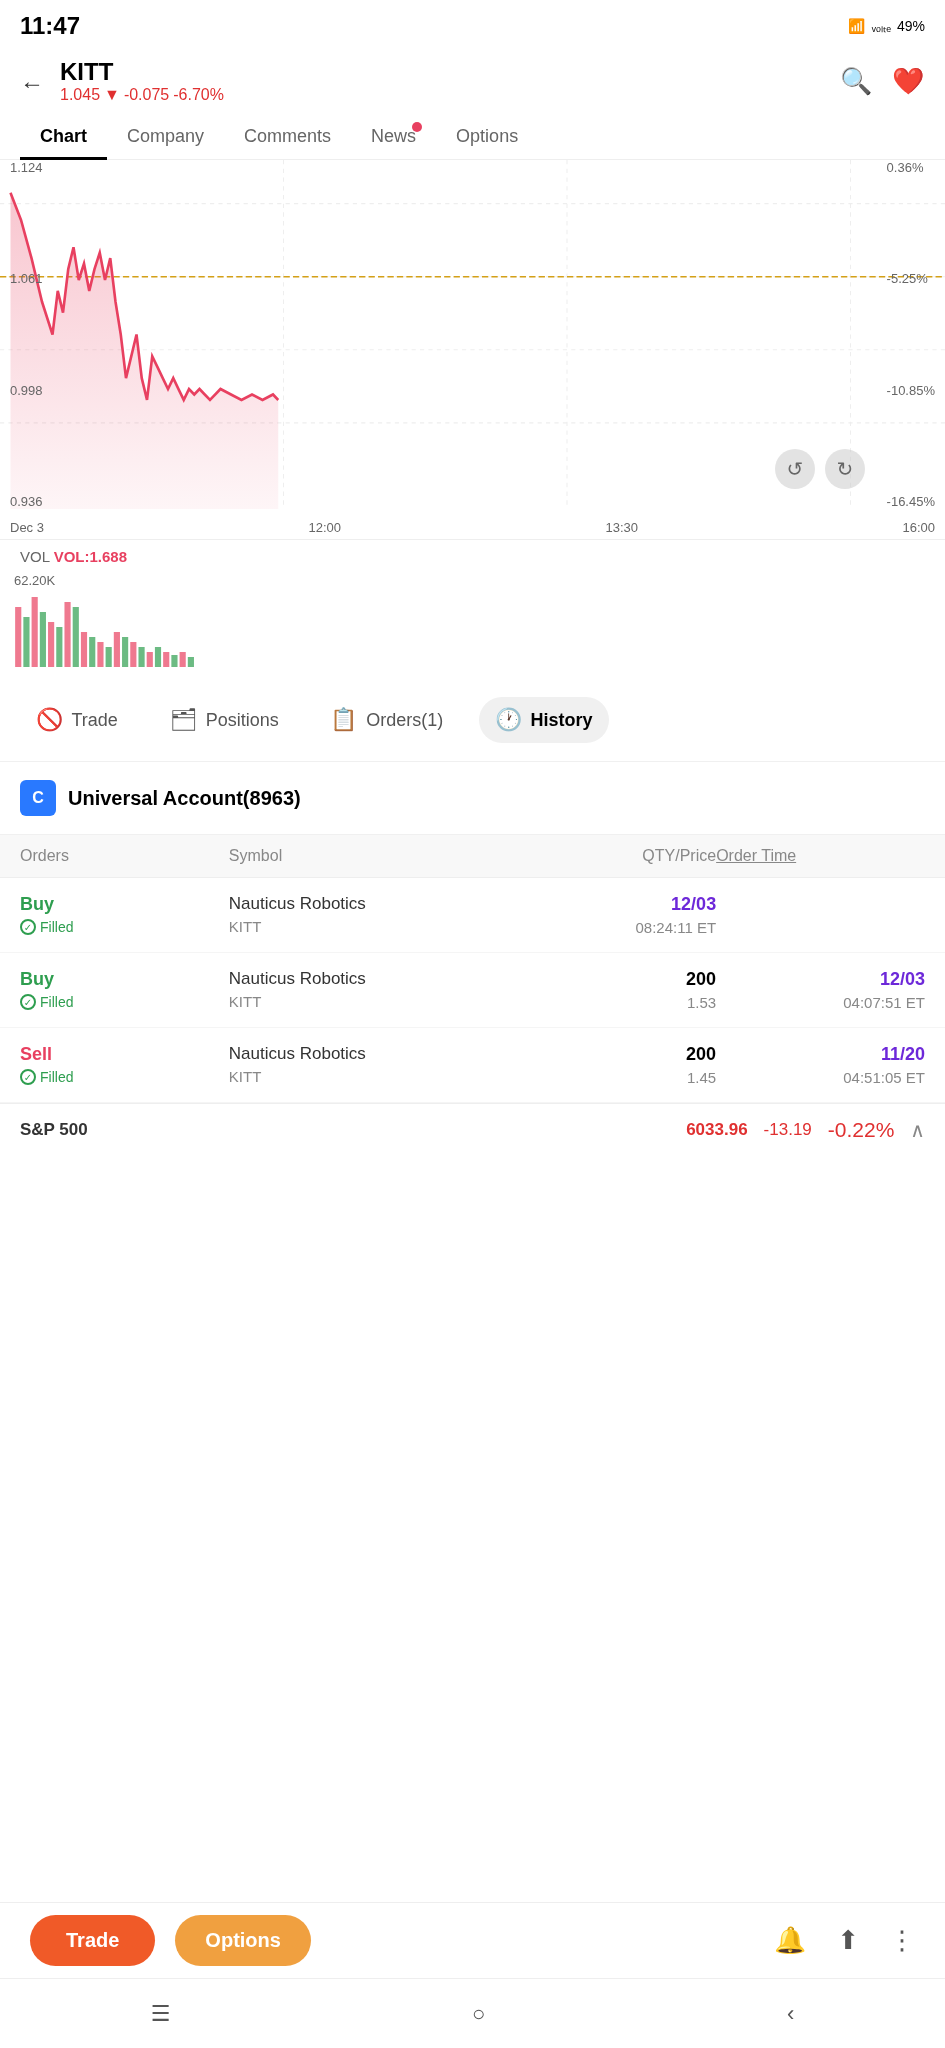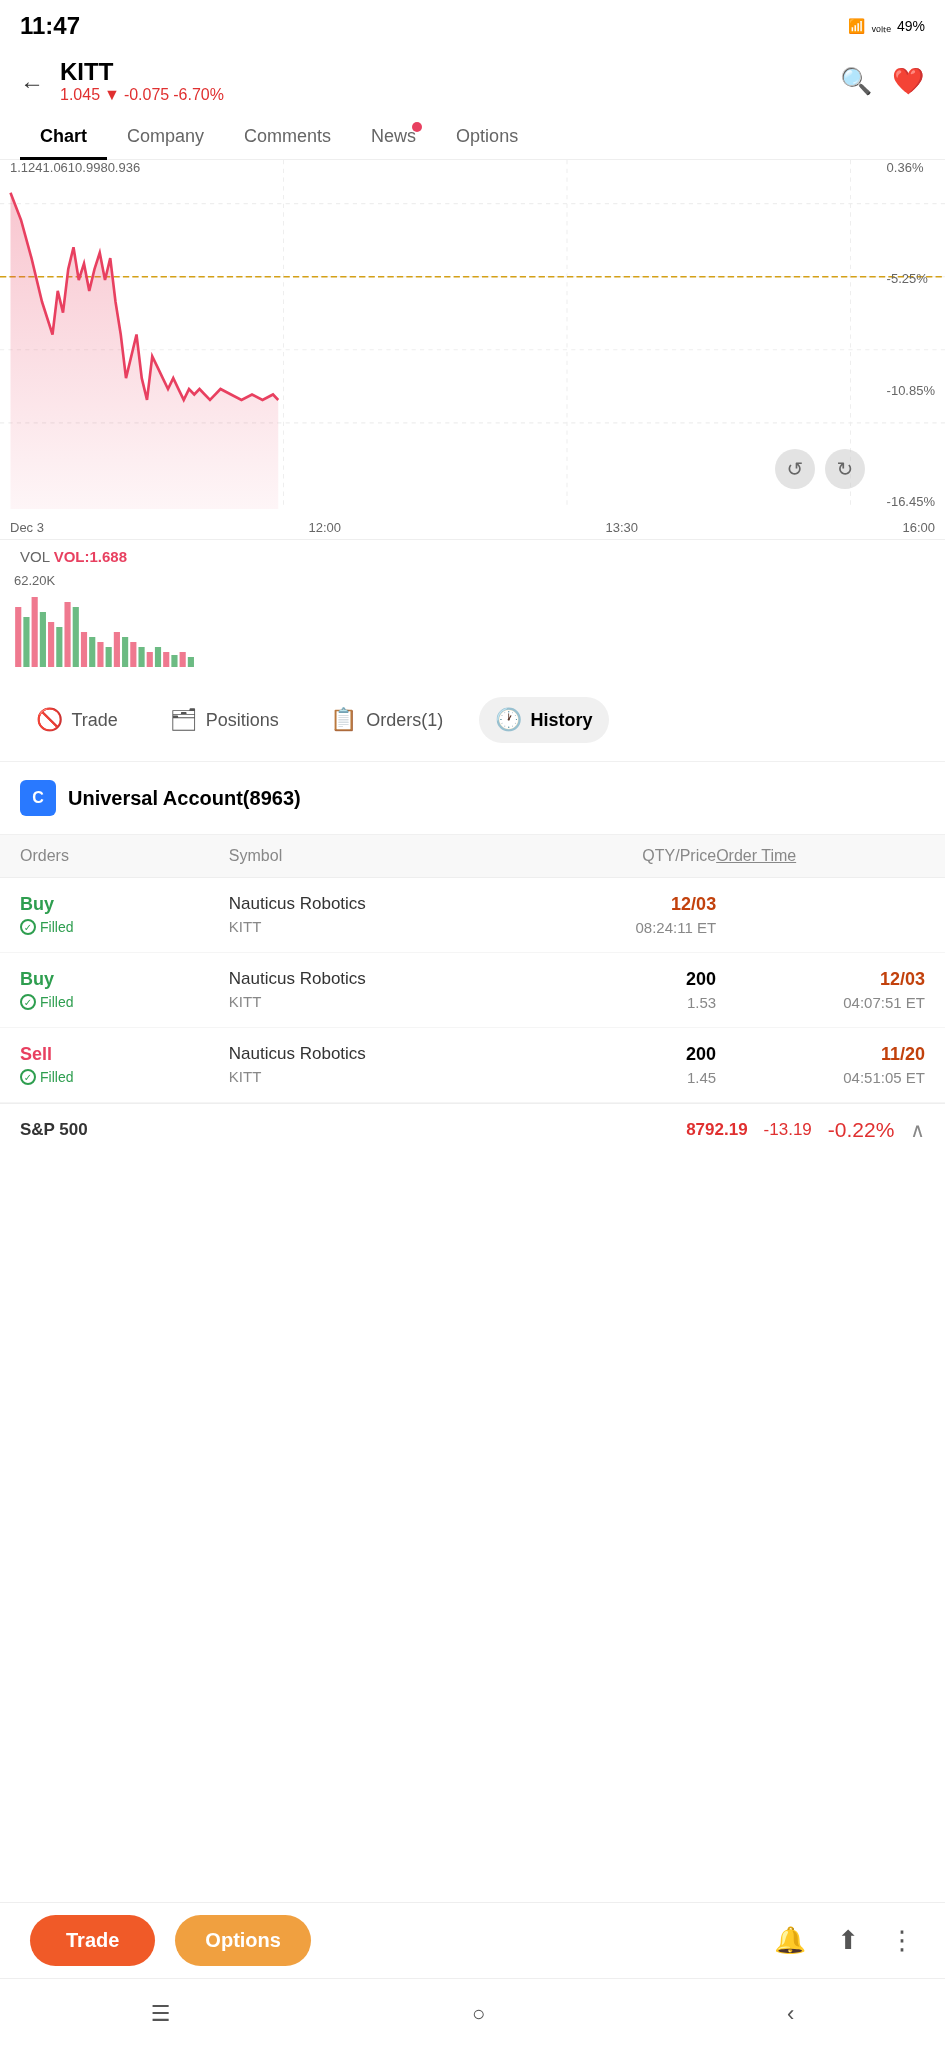--- a/index.html
+++ b/index.html
@@ -123,21 +123,21 @@
       position: relative;
       height: 380px;
       border-bottom: 1px solid #eee;
     }
     .chart-y-labels-left {
       position: absolute;
       left: 10px;
       top: 0;
       bottom: 30px;
       display: flex;
-      flex-direction: row;
+      flex-direction: column;
       justify-content: space-between;
       font-size: 13px;
       color: #666;
       z-index: 5;
     }
     .chart-y-labels-right {
       position: absolute;
       right: 10px;
       top: 0;
       bottom: 30px;
@@ -340,21 +340,21 @@
     }
     .price-val {
       font-size: 15px;
       color: #888;
       text-align: right;
       margin-top: 4px;
     }
     .date-val {
       font-size: 18px;
       font-weight: 600;
-      color: #c2410c;
+      color: #6d28d9;
       text-align: right;
     }
     .time-val {
       font-size: 15px;
       color: #888;
       text-align: right;
       margin-top: 4px;
     }
 
     
@@ -699,21 +699,21 @@
     </div>
     <div class="td" style="text-align:right;">
       <div class="date-val">11/20</div>
       <div class="time-val">04:51:05 ET</div>
     </div>
   </div>
 </div>
 
 <div class="ticker-bar">
   <span class="ticker-name">S&amp;P 500</span>
-  <span class="ticker-price">8792.19</span>
+  <span class="ticker-price">6033.96</span>
   <span class="ticker-change">-13.19</span>
   <span class="ticker-pct">-0.22%</span>
   <span class="ticker-arrow">∧</span>
 </div>
 
 <div class="bottom-nav">
   <button class="trade-btn">Trade</button>
   <button class="options-btn">Options</button>
   <div class="nav-icons">
     <button class="nav-icon-btn">🔔</button>

